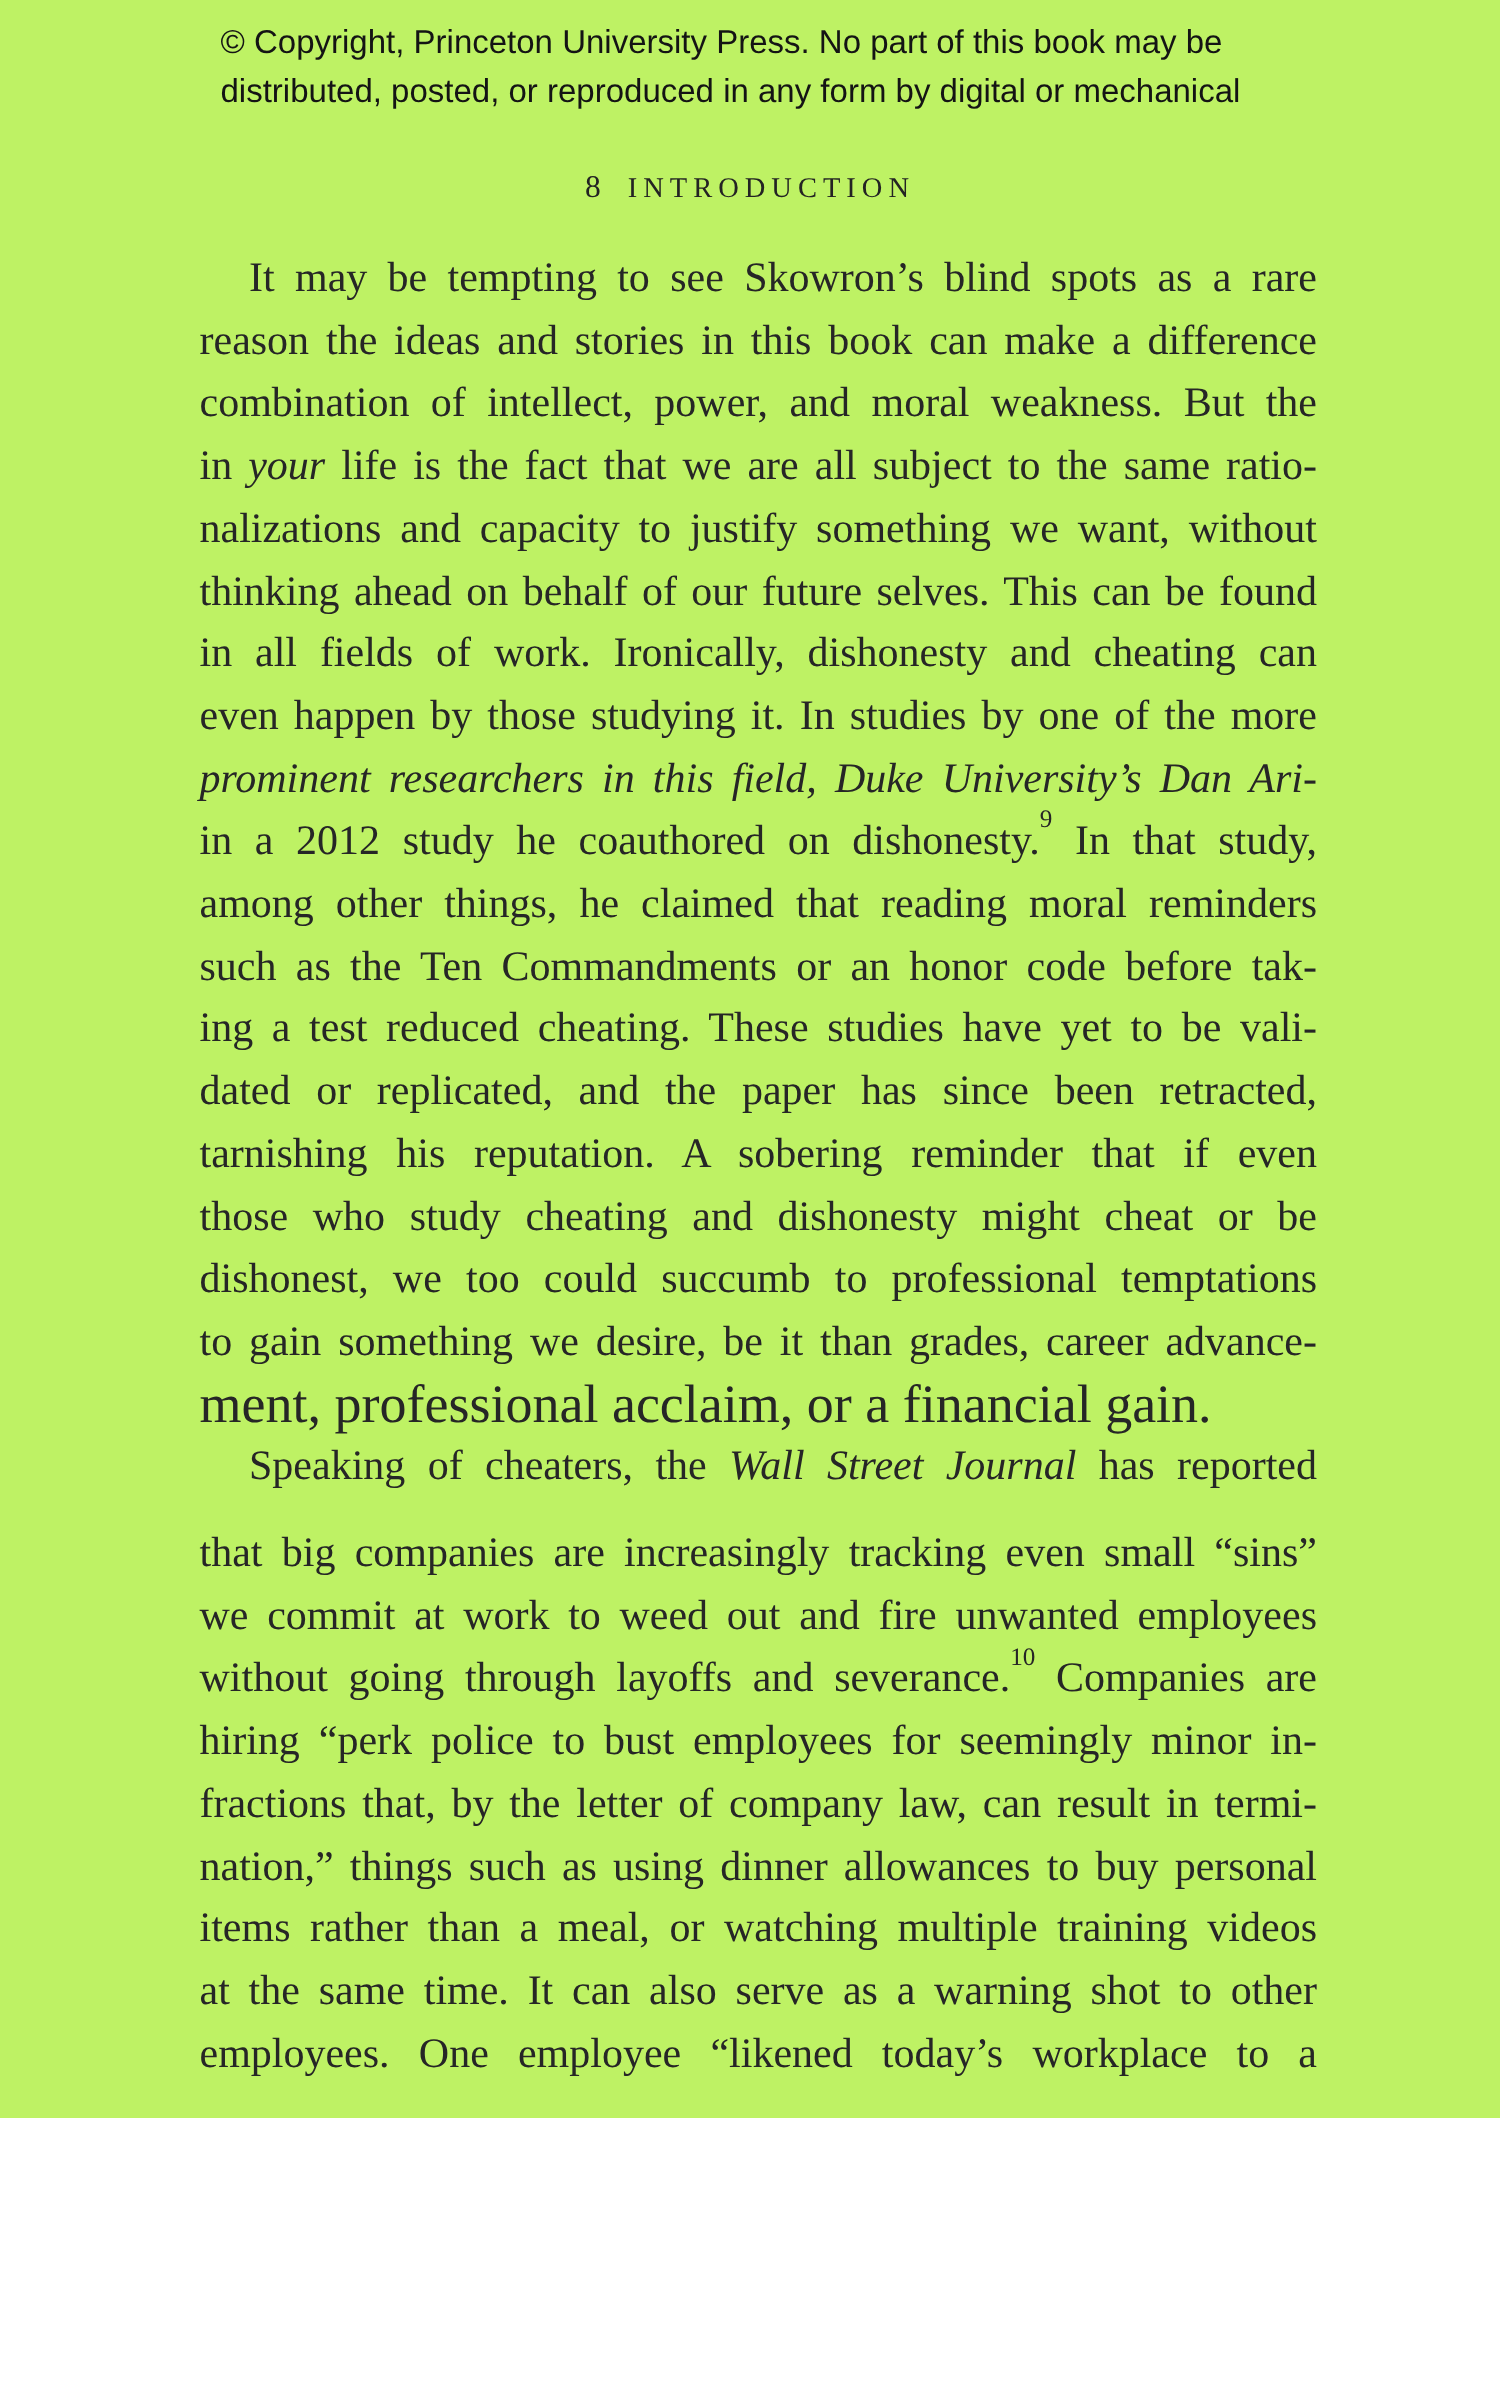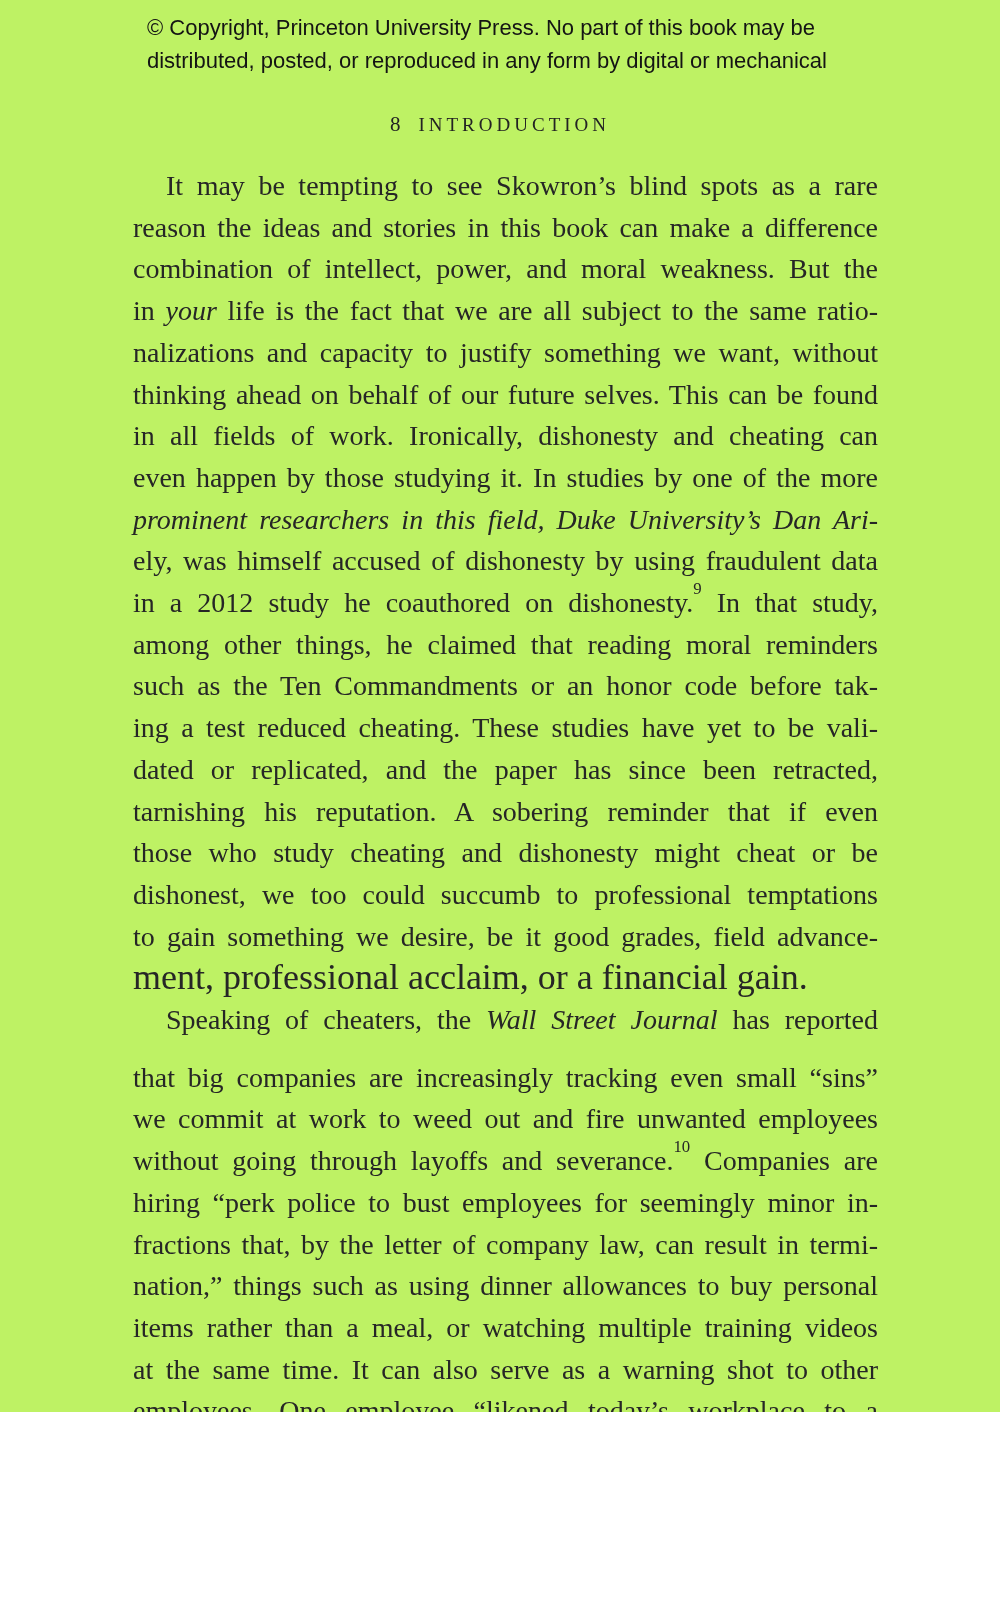--- a/index.html
+++ b/index.html
@@ -108,30 +108,29 @@
   <main class="body-text" id="body-text">
       <div class="line indent" style="font-size: 28px;">It may be tempting to see Skowron’s blind spots as a rare</div>
       <div class="line" style="font-size: 28px;">reason the ideas and stories in this book can make a difference</div>
       <div class="line" style="font-size: 28px;">combination of intellect, power, and moral weakness. But the</div>
       <div class="line" style="font-size: 28px;">in <em>your</em> life is the fact that we are all subject to the same ratio-</div>
       <div class="line" style="font-size: 28px;">nalizations and capacity to justify something we want, without</div>
       <div class="line" style="font-size: 28px;">thinking ahead on behalf of our future selves. This can be found</div>
       <div class="line" style="font-size: 28px;">in all fields of work. Ironically, dishonesty and cheating can</div>
       <div class="line" style="font-size: 28px;">even happen by those studying it. In studies by one of the more</div>
       <div class="line" style="font-size: 28px; font-style: italic;">prominent researchers in this field, Duke University’s Dan Ari-</div>
-      <div class="line" style="font-size: 28px;">ely, was himself accused of dishonesty by using fraudulent data</div>
       <div class="line" style="font-size: 28px;">in a 2012 study he coauthored on dishonesty.<sup>9</sup> In that study,</div>
       <div class="line" style="font-size: 28px;">among other things, he claimed that reading moral reminders</div>
       <div class="line" style="font-size: 28px;">such as the Ten Commandments or an honor code before tak-</div>
       <div class="line" style="font-size: 28px;">ing a test reduced cheating. These studies have yet to be vali-</div>
       <div class="line" style="font-size: 28px;">dated or replicated, and the paper has since been retracted,</div>
       <div class="line" style="font-size: 28px;">tarnishing his reputation. A sobering reminder that if even</div>
       <div class="line" style="font-size: 28px;">those who study cheating and dishonesty might cheat or be</div>
       <div class="line" style="font-size: 28px;">dishonest, we too could succumb to professional temptations</div>
-      <div class="line" style="font-size: 28px;">to gain something we desire, be it good grades, field advance-</div>
+      <div class="line" style="font-size: 28px;">to gain something we desire, be it than grades, career advance-</div>
       <div class="line para-end" style="font-size: 36px;">ment, professional acclaim, or a financial gain.</div>
       <div class="line indent" style="font-size: 28px;">Speaking of cheaters, the <em>Wall Street Journal</em> has reported</div>
       <div class="line" style="font-size: 28px; margin-top: 16px;">that big companies are increasingly tracking even small “sins”</div>
       <div class="line" style="font-size: 28px;">we commit at work to weed out and fire unwanted employees</div>
       <div class="line" style="font-size: 28px;">without going through layoffs and severance.<sup>10</sup> Companies are</div>
       <div class="line" style="font-size: 28px;">hiring “perk police to bust employees for seemingly minor in-</div>
       <div class="line" style="font-size: 28px;">fractions that, by the letter of company law, can result in termi-</div>
       <div class="line" style="font-size: 28px;">nation,” things such as using dinner allowances to buy personal</div>
       <div class="line" style="font-size: 28px;">items rather than a meal, or watching multiple training videos</div>
       <div class="line" style="font-size: 28px;">at the same time. It can also serve as a warning shot to other</div>

